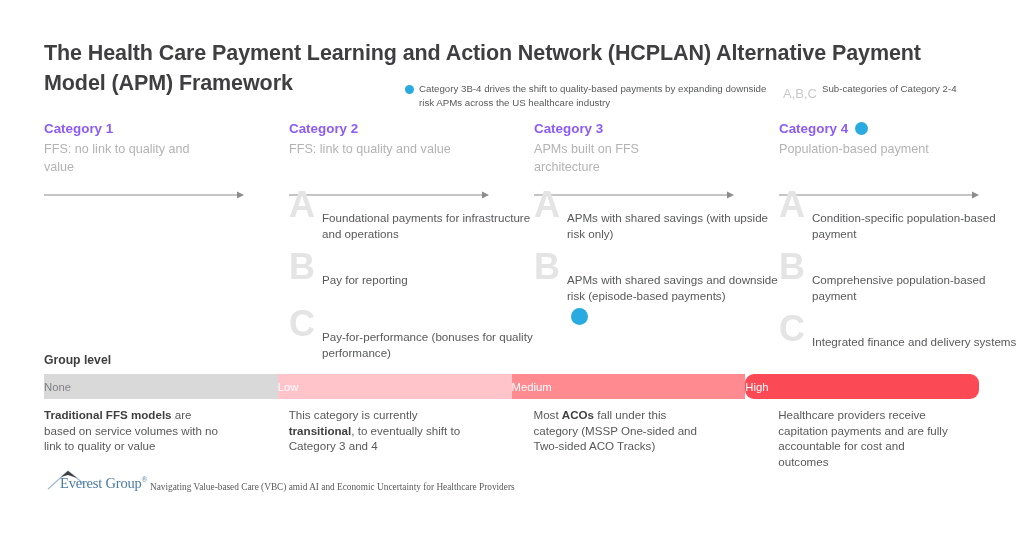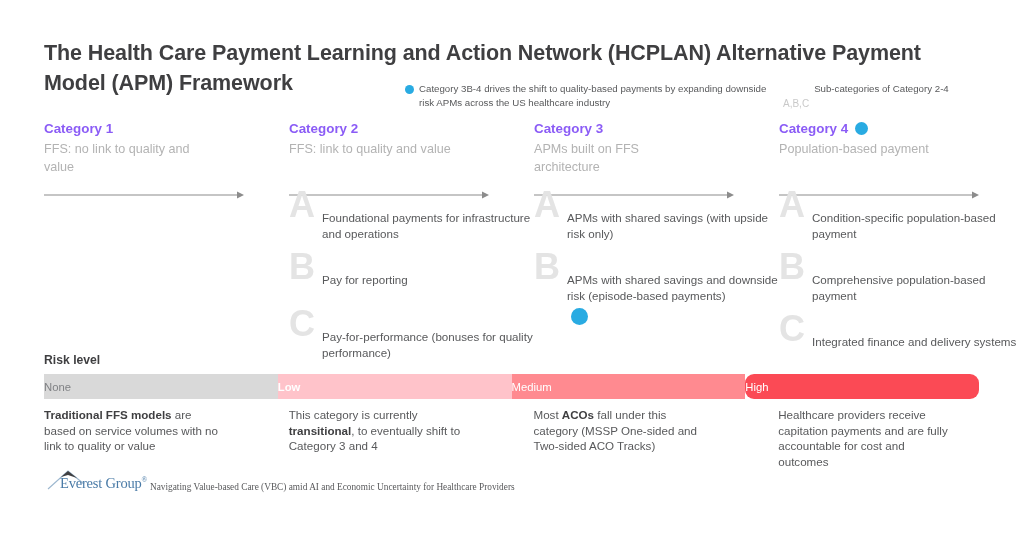--- a/index.html
+++ b/index.html
@@ -58,25 +58,25 @@
     flex: none;
     margin-top: 3px;
   }
   .legend-text {
     font-size: 9.7px;
     line-height: 13.5px;
     color: #58595b;
     max-width: 360px;
   }
   .legend-abc {
-    font-size: 10px;
+    font-size: 13px;
     color: #c9c9c9;
     font-weight: normal;
     flex: none;
-    margin-top: 16px;
+    margin-top: 4px;
     text-align: right;
   }
   .legend-text2 {
     font-size: 9.7px;
     color: #58595b;
     line-height: 13.5px;
   }
 
   
   .columns {
@@ -348,24 +348,24 @@
     <div class="item" style="margin-bottom:17px;">
       <span class="item-letter">B</span>
       <div class="item-text">Comprehensive population-based payment</div>
     </div>
     <div class="item">
       <span class="item-letter">C</span>
       <div class="item-text">Integrated finance and delivery systems</div>
     </div>
   </div>
 
-  <div class="risk-label">Risk level</div>
+  <div class="risk-label">Group level</div>
   <div class="risk-bar">
     <div class="risk-seg" id="rs0" style="background: rgb(217, 217, 217); color: rgb(128, 130, 133);">None</div>
-    <div class="risk-seg" id="rs1" style="background: rgb(255, 195, 202); color: rgb(255, 255, 255); font-weight: bold;">Low</div>
+    <div class="risk-seg" id="rs1" style="background: rgb(255, 195, 202); color: rgb(255, 255, 255);">Low</div>
     <div class="risk-seg" id="rs2" style="background: rgb(255, 138, 144); color: rgb(255, 255, 255);">Medium</div>
     <div class="risk-seg" id="rs3" style="background: rgb(251, 74, 85); color: rgb(255, 255, 255); border-radius: 9px;">High</div>
   </div>
 
   <div class="descs">
     <div class="desc">
       <b>Traditional FFS models</b><span> are based on service volumes with no link to quality or value</span>
     </div>
     <div class="desc">
       <span>This category is currently </span><b>transitional</b><span>, to eventually shift to Category 3 and 4</span>

